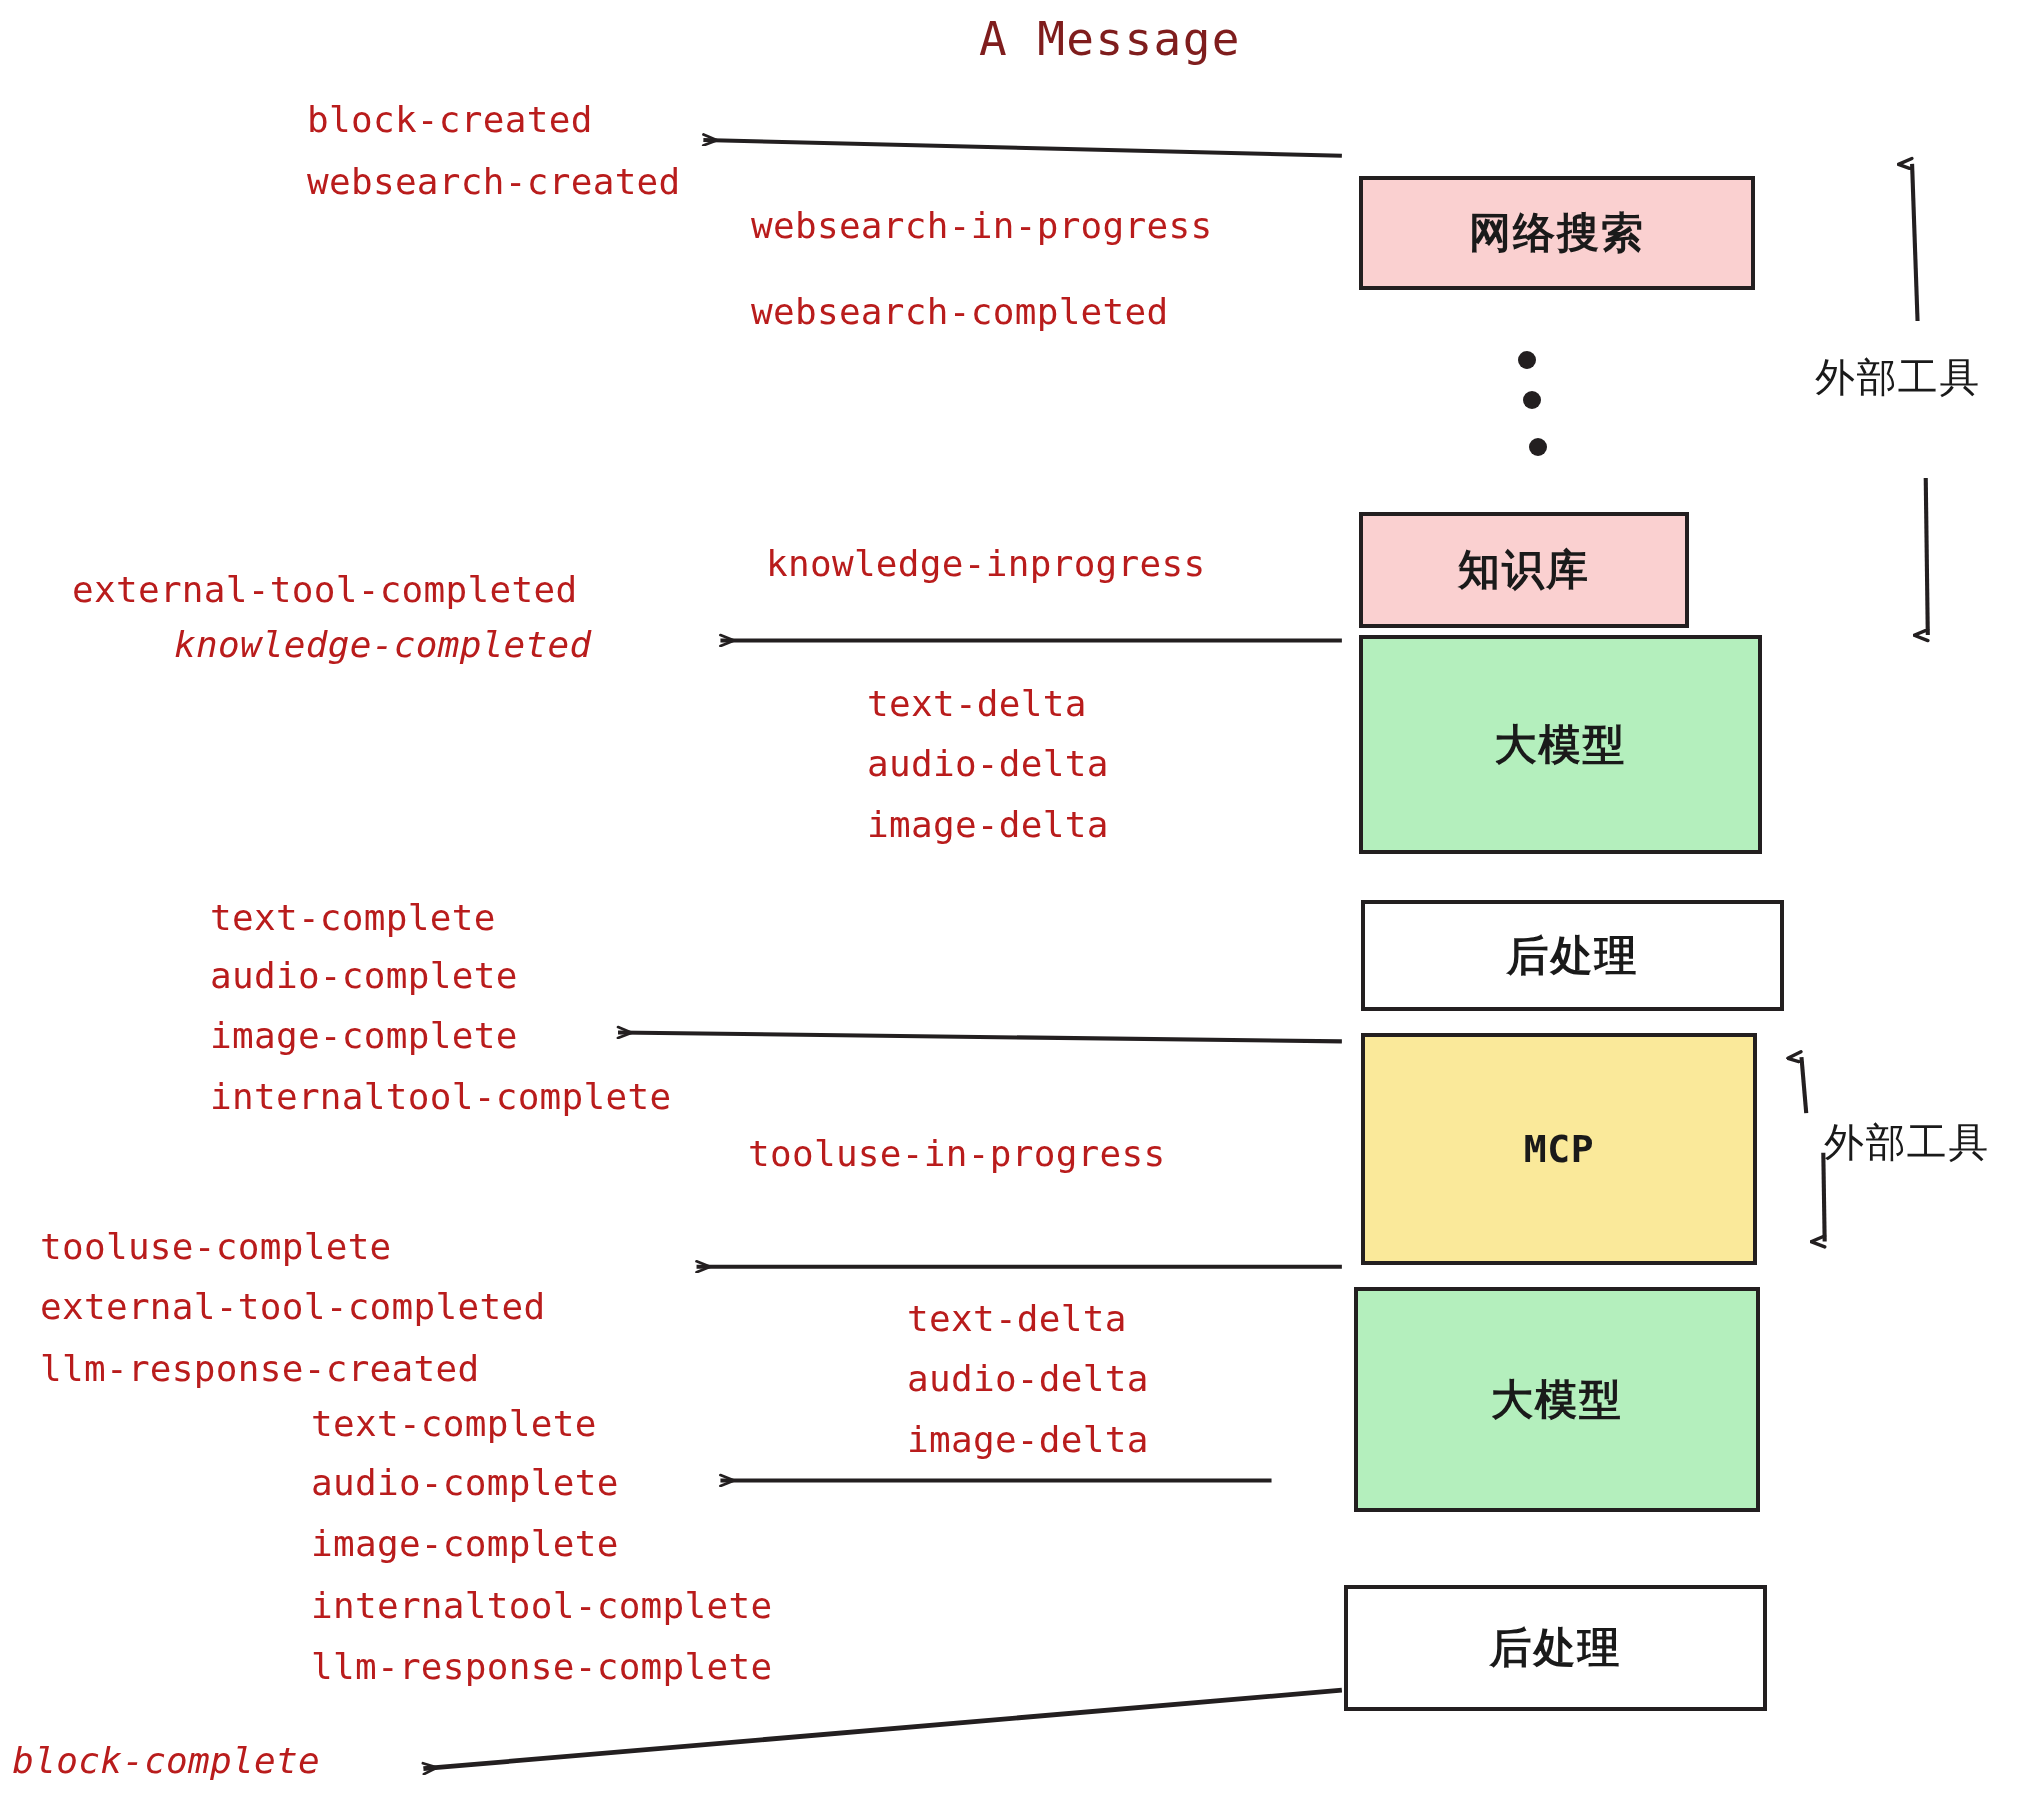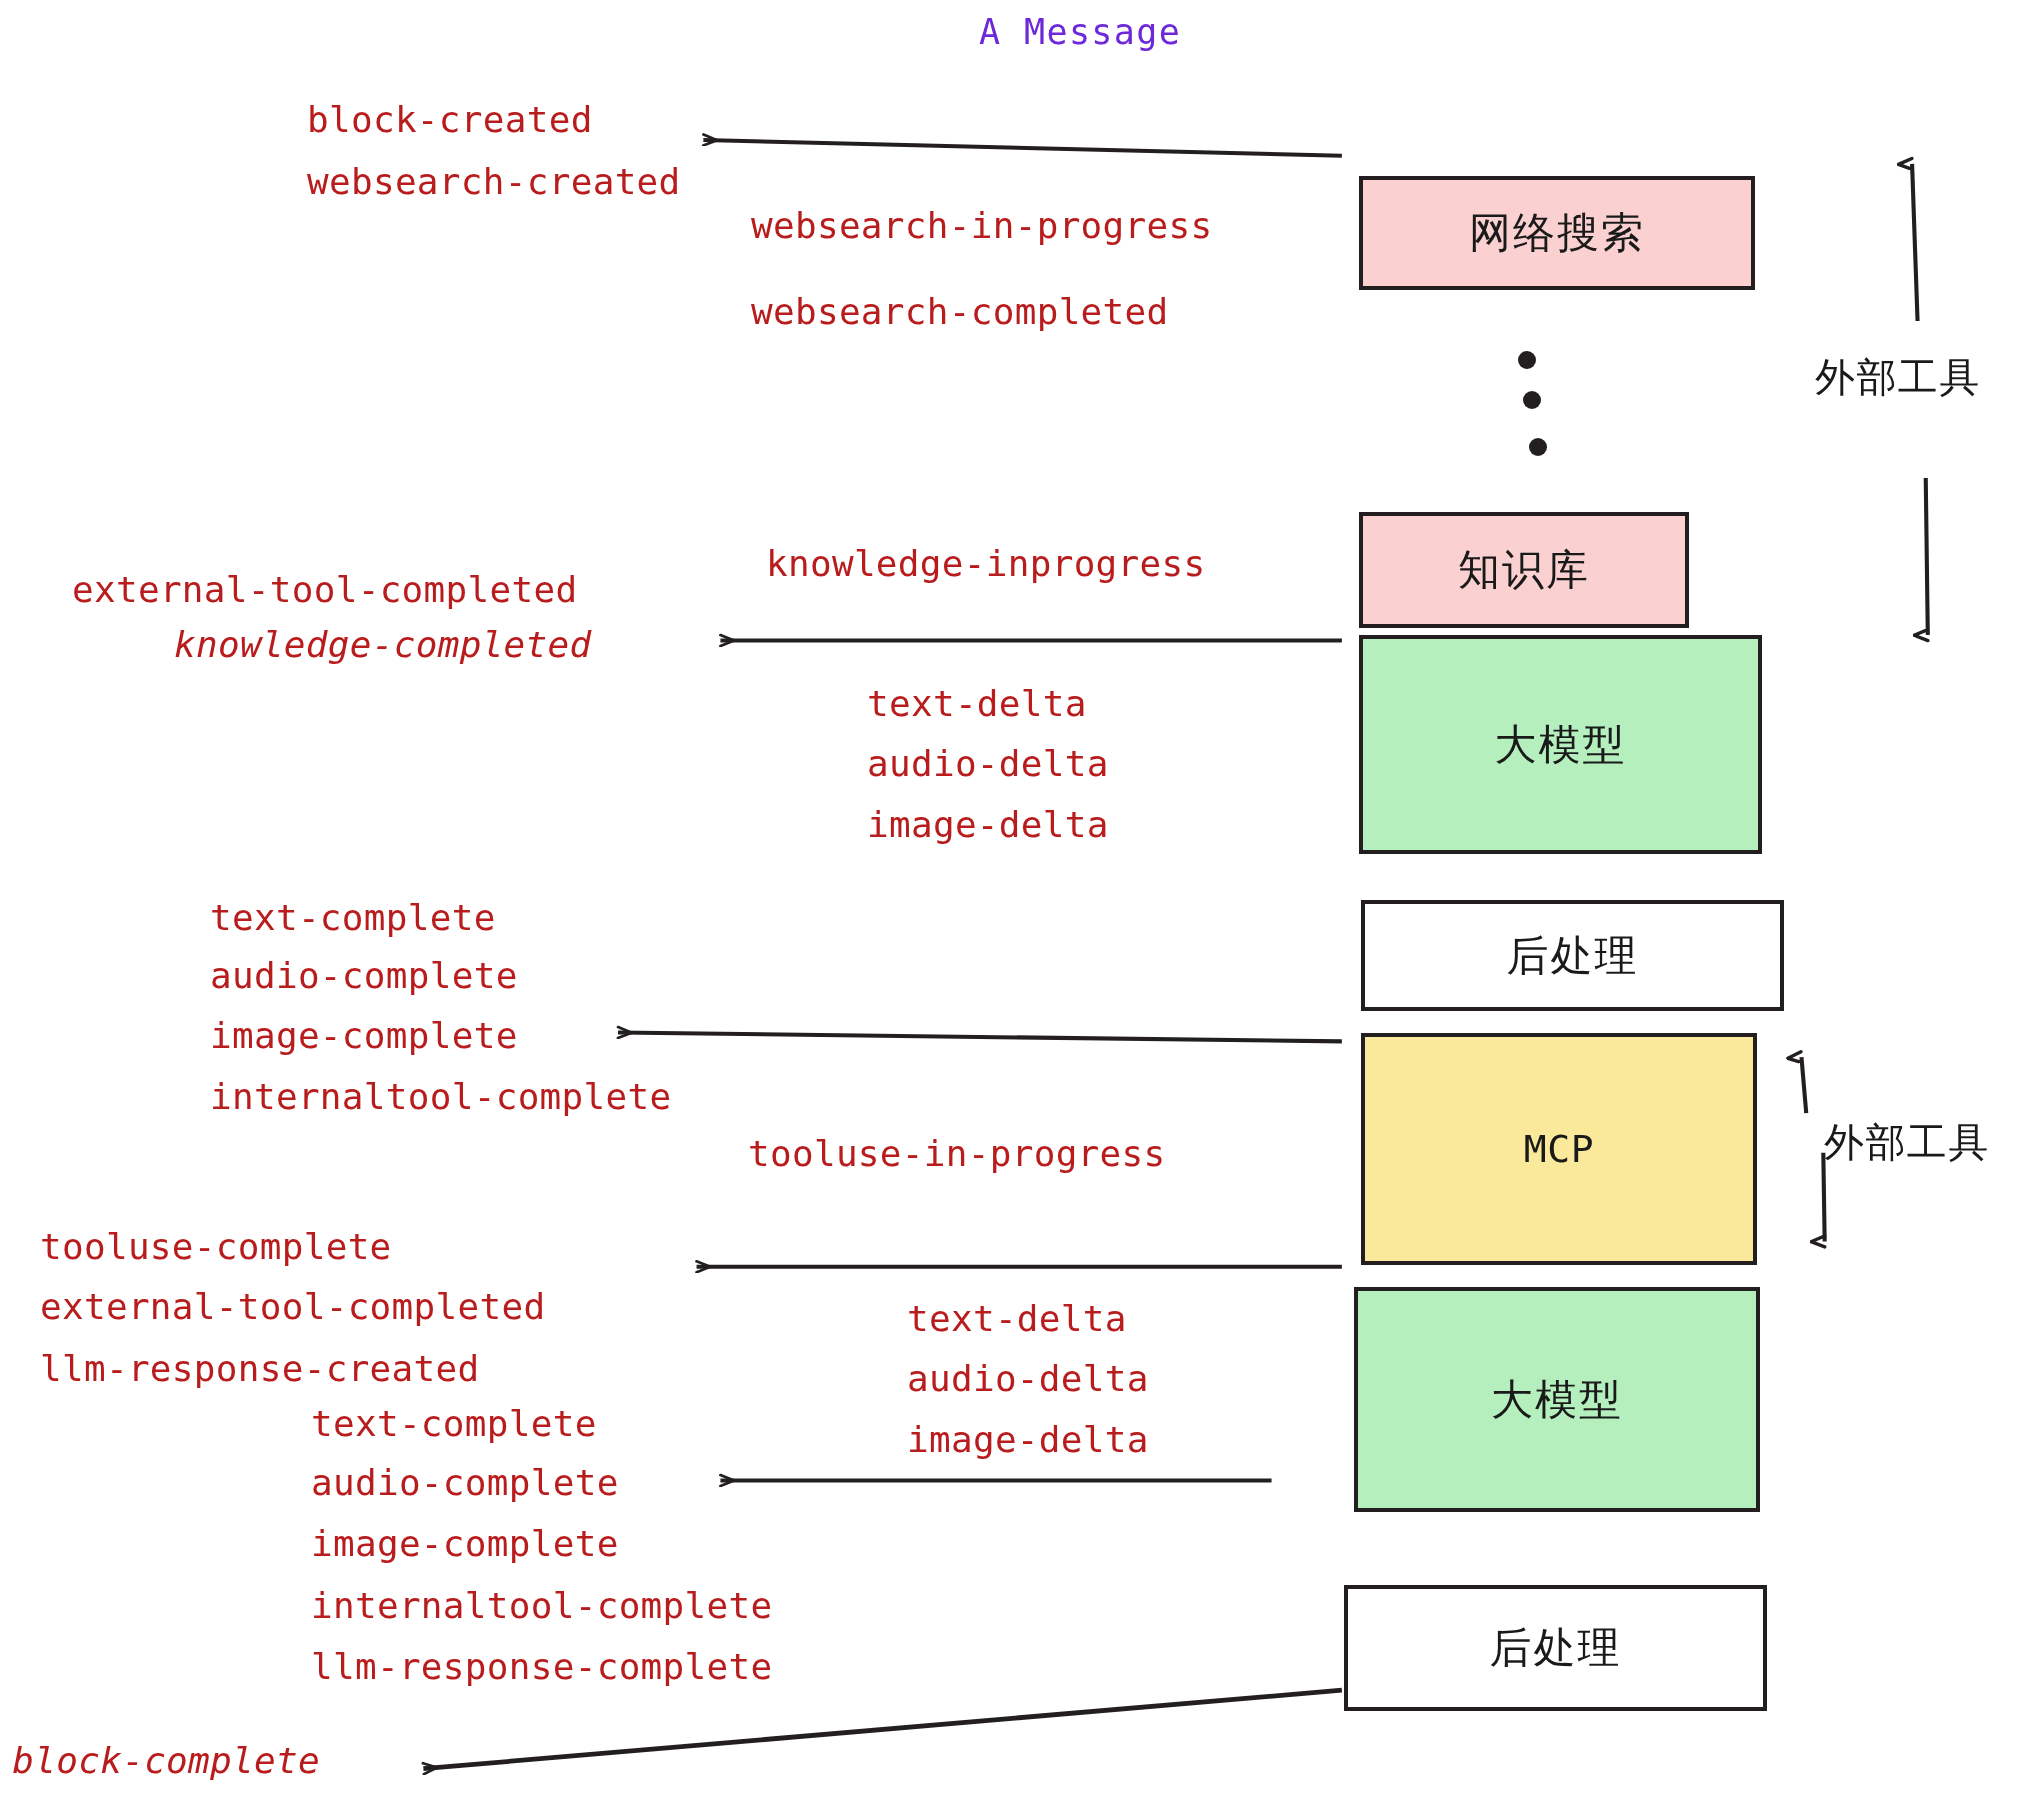--- a/index.html
+++ b/index.html
@@ -22,32 +22,33 @@
     font-family: "DejaVu Sans Mono", "Liberation Mono", monospace;
     font-size: 36px;
     line-height: 1;
     color: #b91c1c;
     white-space: nowrap;
     letter-spacing: 0.3px;
   }
   .title {
     position: absolute;
     font-family: "DejaVu Sans Mono", "Liberation Mono", monospace;
-    font-size: 35px;
-    color: #6d28d9;
+    font-size: 46px;
+    color: #7f1d1d;
     white-space: nowrap;
     letter-spacing: 1.4px;
   }
   .box {
     position: absolute;
     border: 4.1px solid #231f20;
     box-sizing: border-box;
     display: flex;
     align-items: center;
     justify-content: center;
+    font-weight: bold;
   }
   .box-label {
     font-family: "DejaVu Sans", "Liberation Sans", sans-serif;
     font-size: 42px;
     color: #1a1a1a;
     letter-spacing: 2px;
     line-height: 1;
   }
   .box-label.mono {
     font-family: "DejaVu Sans Mono", "Liberation Mono", monospace;

